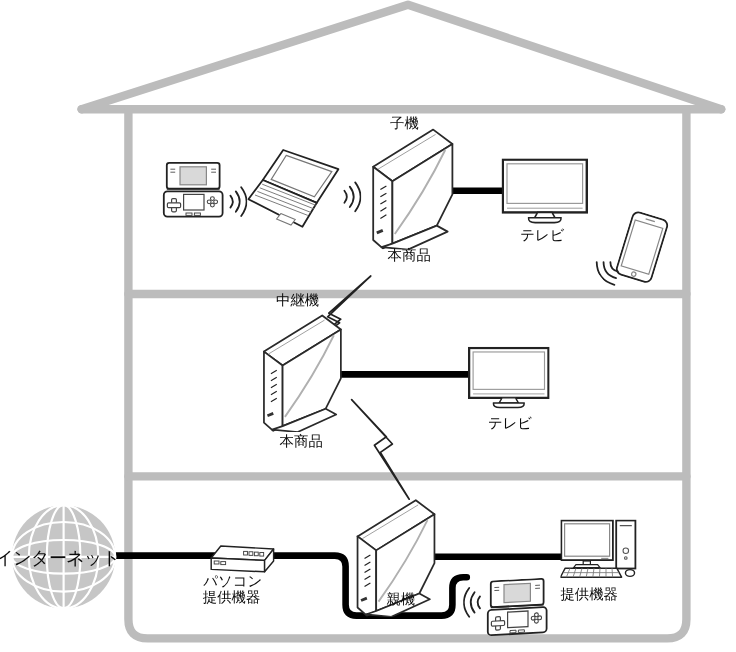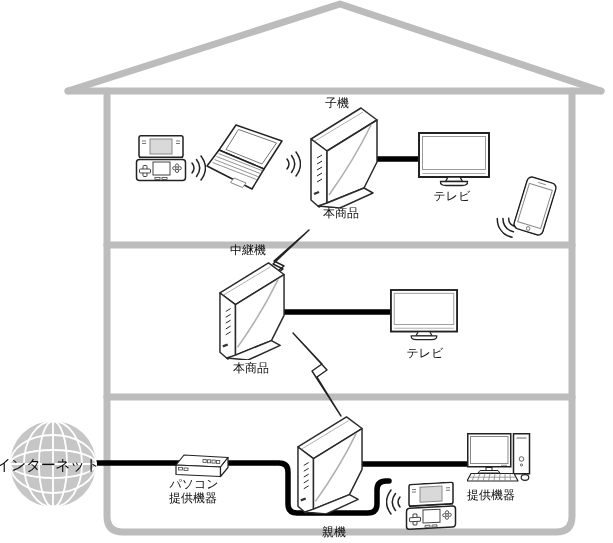--- a/index.html
+++ b/index.html
@@ -204,21 +204,21 @@
     <use href="#waves" width="16" height="28"></use>
   </g>
   <g transform="translate(394,500) scale(-1,1) translate(-8,-12)">
     <use href="#waves" width="16" height="28"></use>
   </g>
 </svg>
 
 <div class="lbl lbl-sm" style="left:48px;top:458px">インターネット</div>
 <div class="lbl" style="left:194px;top:477px">パソコン</div>
 <div class="lbl" style="left:193px;top:491px">提供機器</div>
-<div class="lbl" style="left:334px;top:525px">親機</div>
+<div class="lbl" style="left:334px;top:492px">親機</div>
 <div class="lbl" style="left:491px;top:488px">提供機器</div>
 <div class="lbl" style="left:248px;top:243px">中継機</div>
 <div class="lbl" style="left:251px;top:361px">本商品</div>
 <div class="lbl" style="left:425px;top:346px">テレビ</div>
 <div class="lbl" style="left:337px;top:96px">子機</div>
 <div class="lbl" style="left:341px;top:206px">本商品</div>
 <div class="lbl" style="left:452px;top:189px">テレビ</div>
 </div>
 
 </body></html>

